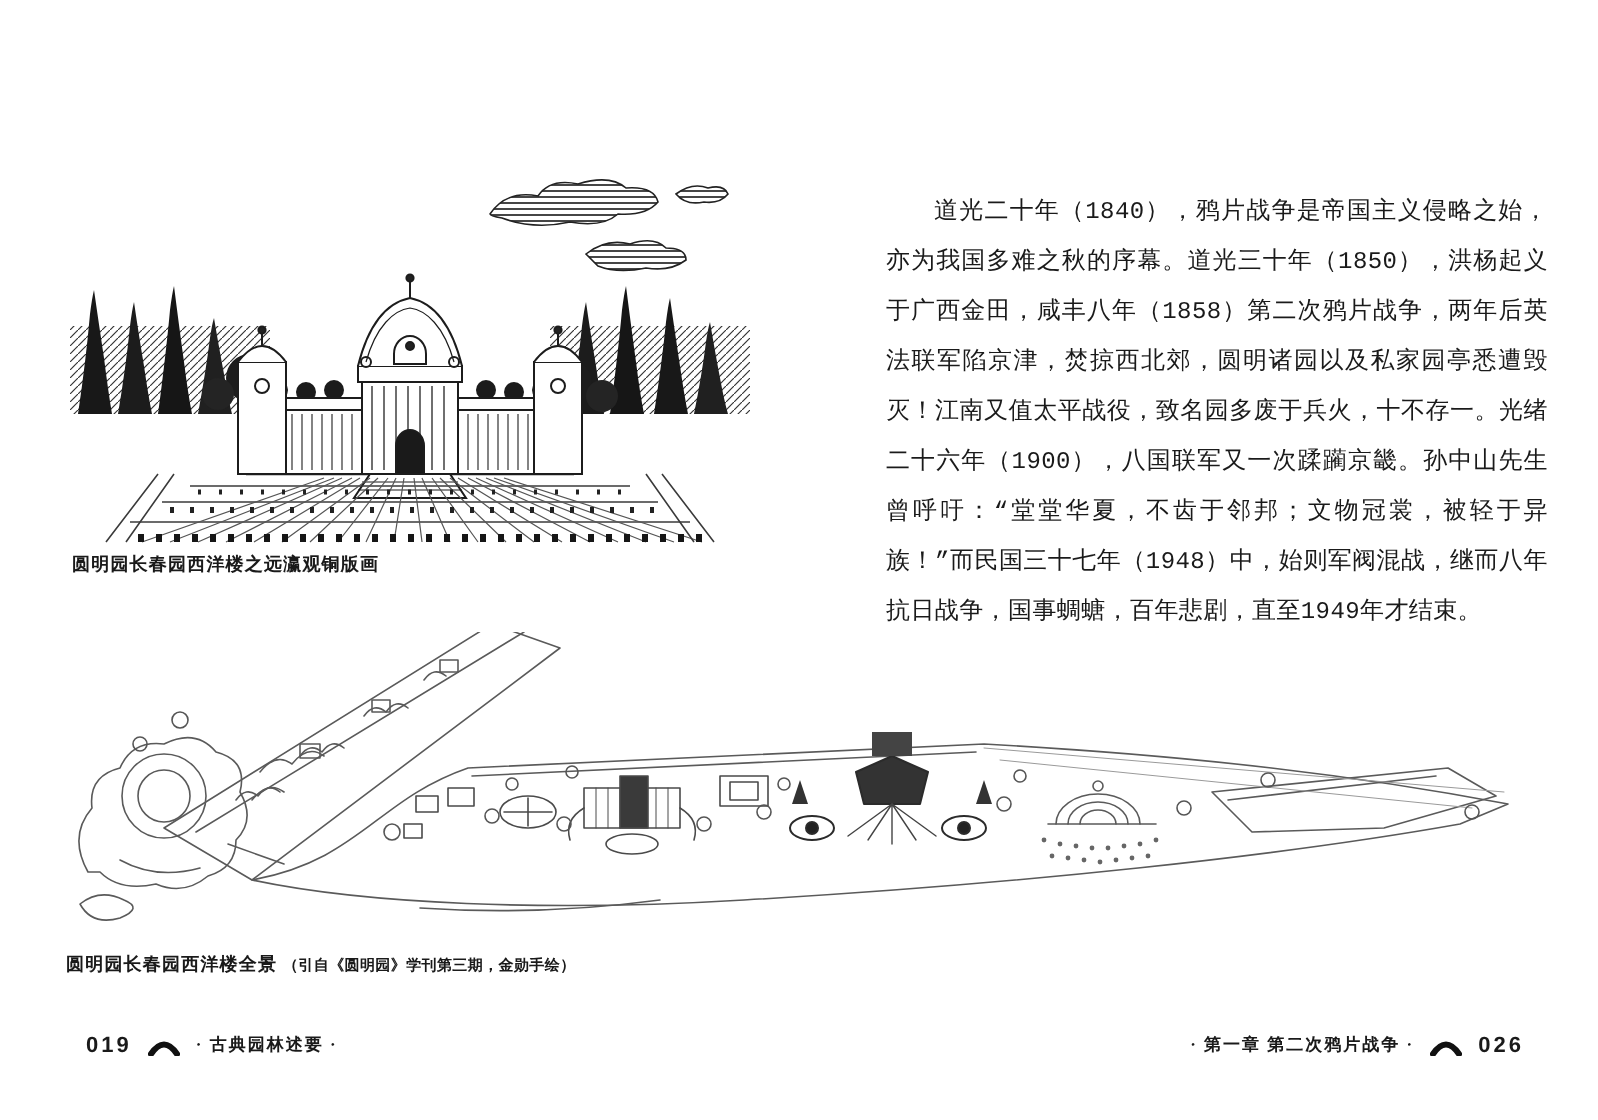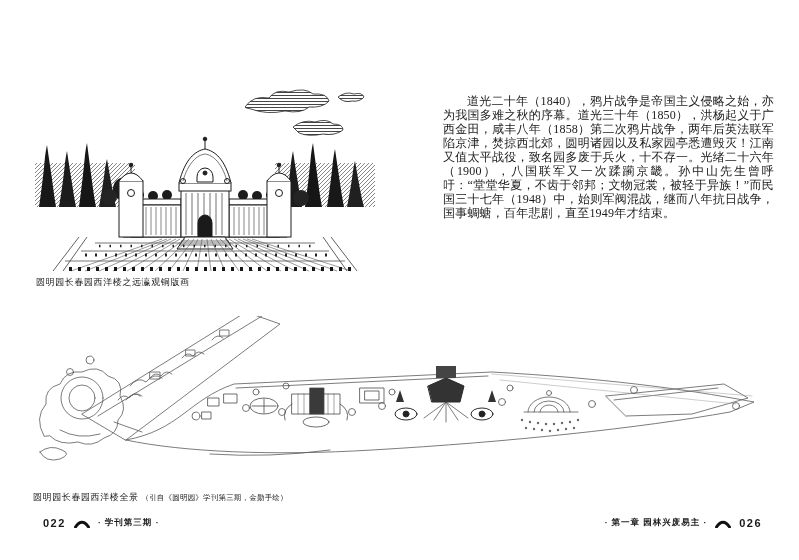--- a/index.html
+++ b/index.html
@@ -5,28 +5,29 @@
   html,body{margin:0;padding:0;}
   body{
     width:799px;height:560px;position:relative;overflow:hidden;
     background:#ffffff;color:#1a1a1a;
     font-family:"Liberation Serif","DejaVu Serif",serif;
   }
   .abs{position:absolute;}
   
   .bodytext{
     left:443px;top:94px;width:331px;
-    font-size:12px;line-height:14px;text-align:justify;
+    font-size:12px;line-height:25px;text-align:justify;
     letter-spacing:0.2px;
+    font-family:Liberation Mono, monospace;
   }
   .bodytext p{margin:0;text-indent:2em;}
   
-  .cap{font-weight:normal;font-size:9px;letter-spacing:0.6px;white-space:nowrap;}
+  .cap{font-weight:bold;font-size:9px;letter-spacing:0.6px;white-space:nowrap;}
   #engraving-caption{left:36px;top:276px;}
-  #pan-caption{left:33px;top:491px;}
+  #pan-caption{left:33px;top:476px;}
   #pan-caption .note{font-size:7.5px;letter-spacing:0.2px;}
   
   .footer{
     top:517px;display:flex;align-items:center;gap:8px;
     font-size:8.5px;font-weight:bold;letter-spacing:1px;white-space:nowrap;
   }
   #footer-left{left:43px;}
   #footer-right{right:37px;}
   .pageno{
     font-family:"Liberation Sans","DejaVu Sans",sans-serif;
@@ -234,30 +235,30 @@
     </g>
   </g>
 </svg>
 
 <div id="pan-caption" class="abs cap">
   <span>圆明园长春园西洋楼全景</span>
   <span class="note">（引自《圆明园》学刊第三期，金勋手绘）</span>
 </div>
 
 <div id="footer-left" class="abs footer">
-  <span class="pageno">022</span>
+  <span class="pageno">019</span>
   <span class="logo-icon">
     <svg width="16" height="9" viewBox="0 0 16 9">
         <path d="M1.5,8 Q8,-1.5 14.5,8" stroke="#111" stroke-width="3" fill="none" stroke-linecap="round"></path>
       </svg>
   </span>
-  <span>· 学刊第三期 ·</span>
+  <span>· 古典园林述要 ·</span>
 </div>
 
 <div id="footer-right" class="abs footer">
-  <span>· 第一章 园林兴废易主 ·</span>
+  <span>· 第一章 第二次鸦片战争 ·</span>
   <span class="logo-icon">
     <svg width="16" height="9" viewBox="0 0 16 9">
         <path d="M1.5,8 Q8,-1.5 14.5,8" stroke="#111" stroke-width="3" fill="none" stroke-linecap="round"></path>
       </svg>
   </span>
   <span class="pageno">026</span>
 </div>
 
 </body></html>

